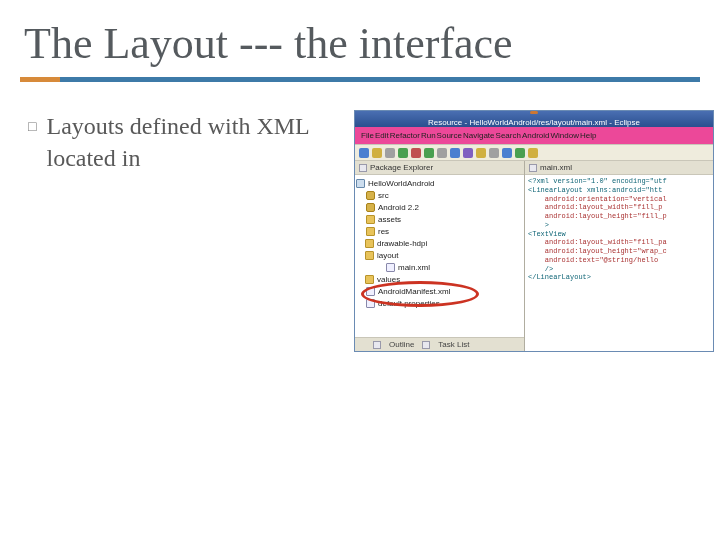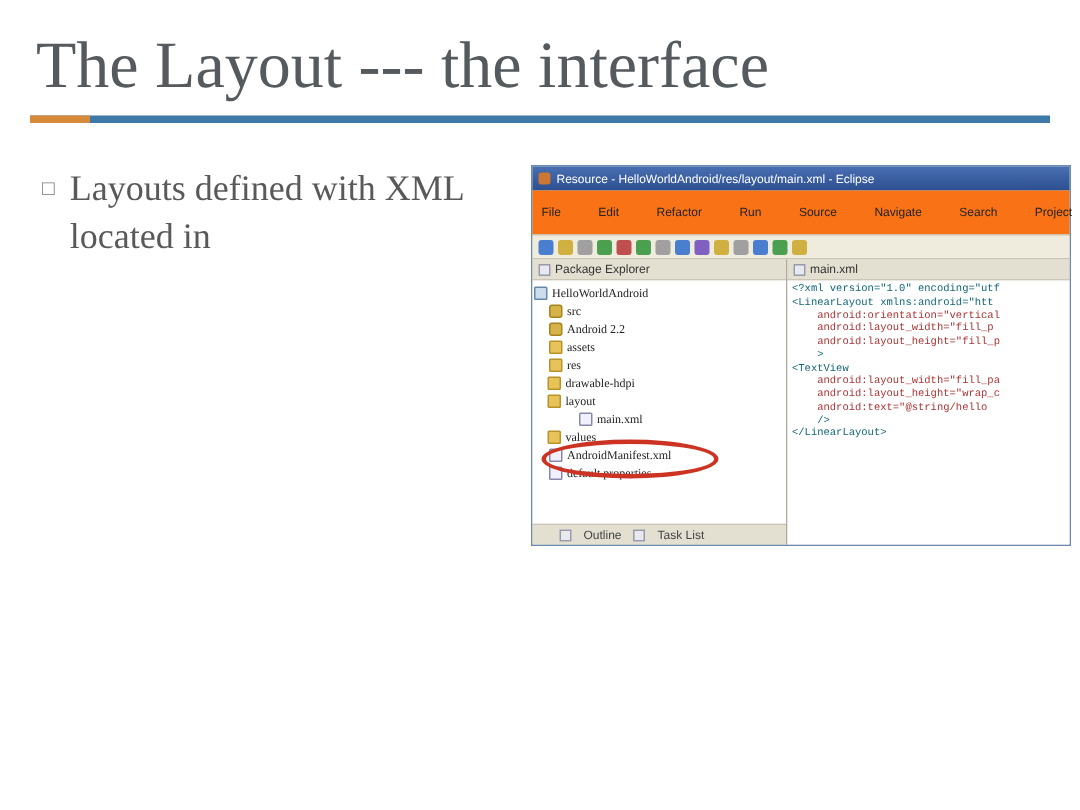--- a/index.html
+++ b/index.html
@@ -8,43 +8,43 @@
   .title-rule { height: 5px; background: #3d7aa8; margin: 0 20px 0 20px; position: relative; }
   .title-rule::before { content: ""; position: absolute; left: 0; top: 0; width: 40px; height: 5px; background: #d78a3a; }
   .content { display: flex; padding: 28px 10px 0 28px; gap: 6px; }
   .left-col { flex: 0 0 320px; font-size: 24px; color: #595959; line-height: 1.35; }
   .bullet-row { display: flex; align-items: flex-start; gap: 10px; margin-bottom: 6px; }
   .bullet-glyph { font-size: 14px; margin-top: 8px; color: #7a7a7a; }
   .bullet-text { flex: 1; }
   .cont-text { margin-left: 0; }
   .right-col { flex: 1; }
   .ide { width: 360px; border: 1px solid #6a8bb3; background: #ece9d8; font-family: Tahoma, Arial, sans-serif; font-size: 8px; color: #000; position: relative; }
-  .ide-titlebar { height: 16px; background: linear-gradient(#4a6fb2,#2b4f8f); color: #fff; display: flex; align-items: center; padding: 0 4px; font-size: 8px; gap: 4px; }
+  .ide-titlebar { height: 16px; background: linear-gradient(#4a6fb2,#2b4f8f); color: #fff; display: flex; align-items: center; padding: 0 4px; font-size: 8px; gap: 4px; flex-direction: column; }
   .ide-titlebar .dot { width: 8px; height: 8px; background: #c73; border-radius: 2px; }
-  .ide-menubar { height: 30px; background: #f97316; display: flex; align-items: center; gap: 25px; padding: 0 6px; font-size: 8px; color: #222; border-bottom: 1px solid #c9c6b8; }
+  .ide-menubar { height: 18px; background: #ec4899; display: flex; align-items: center; gap: 1px; padding: 0 6px; font-size: 8px; color: #222; border-bottom: 1px solid #c9c6b8; }
   .ide-toolbar { height: 16px; background: #efecdd; display: flex; align-items: center; gap: 3px; padding: 0 4px; border-bottom: 1px solid #c9c6b8; }
   .t-icon { width: 10px; height: 10px; border-radius: 2px; }
   .ide-body { display: flex; height: 190px; }
   .pane { border-right: 1px solid #b0ada0; display: flex; flex-direction: column; }
   .pane-tab { height: 14px; background: #e3e0d1; border-bottom: 1px solid #c9c6b8; display: flex; align-items: center; padding: 0 4px; font-size: 8px; gap: 3px; color: #333; }
   .pane-tab .sq { width:8px; height:8px; background:#e8e8ef; border:1px solid #99a; }
   .pane-content { flex: 1; background: #fff; overflow: hidden; position: relative; padding: 2px; }
   .tree-row { display: flex; align-items: center; gap: 3px; height: 12px; font-size: 8px; color: #222; white-space: nowrap; }
   .ico { width: 9px; height: 9px; display: inline-block; border-radius: 1px; flex-shrink: 0; }
   .ico.folder { background: #e8c35a; border: 1px solid #b8932a; }
   .ico.pkg { background: #d6b24a; border: 1px solid #a8821a; border-radius: 2px; }
   .ico.file { background: #f0f0ff; border: 1px solid #88a; }
   .ico.proj { background: #cde; border: 1px solid #68a; }
   .circled { position: absolute; border: 3px solid #c32; border-radius: 50%; pointer-events: none; }
   .code-pane { flex: 1; font-family: "Courier New", monospace; font-size: 7px; line-height: 1.25; color: #333; padding: 2px 3px; background: #fff; overflow: hidden; white-space: pre; }
   .kw { color: #167; }
   .attr { color: #a33; }
   .t-ico-blue{background:#4a7fd0}.t-ico-grn{background:#4aa050}.t-ico-yel{background:#d0b040}.t-ico-red{background:#c05050}.t-ico-gry{background:#a0a0a0}.t-ico-pur{background:#8060c0}
   .bottom-tabs { height: 14px; background:#e3e0d1; border-top:1px solid #c9c6b8; display:flex; align-items:center; gap:8px; padding:0 18px; font-size:8px; color:#444; }
-  .project-tree { padding-left: 1px; font-family: Liberation Serif, serif; }
+  .project-tree { padding-left: 1px; }
   .ind1 { padding-left: 10px; } .ind2 { padding-left: 9px; } .ind3 { padding-left: 30px; }
 </style>
 </head>
 <body>
 
 <div class="slide-title">The Layout --- the interface</div>
 <div class="title-rule"></div>
 
 <div class="content">
   <div class="left-col">
@@ -61,21 +61,21 @@
         <span>Resource - HelloWorldAndroid/res/layout/main.xml - Eclipse</span>
       </div>
       <div class="ide-menubar">
         <span>File</span>
         <span>Edit</span>
         <span>Refactor</span>
         <span>Run</span>
         <span>Source</span>
         <span>Navigate</span>
         <span>Search</span>
-        <span>Project</span>
+        <span>Android</span>
         <span>Window</span>
         <span>Help</span>
       </div>
       <div class="ide-toolbar">
         <span class="t-icon t-ico-blue"></span>
         <span class="t-icon t-ico-yel"></span>
         <span class="t-icon t-ico-gry"></span>
         <span class="t-icon t-ico-grn"></span>
         <span class="t-icon t-ico-red"></span>
         <span class="t-icon t-ico-grn"></span>

